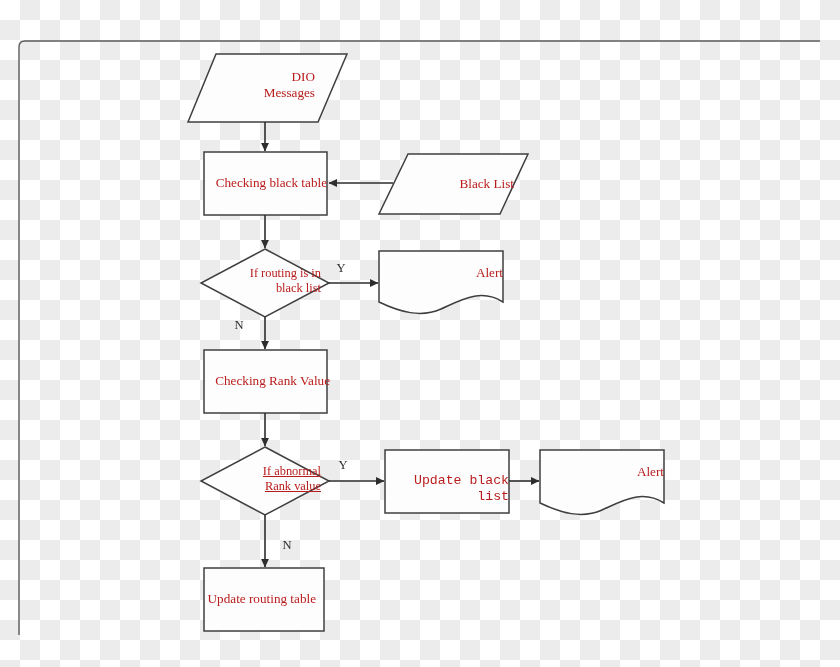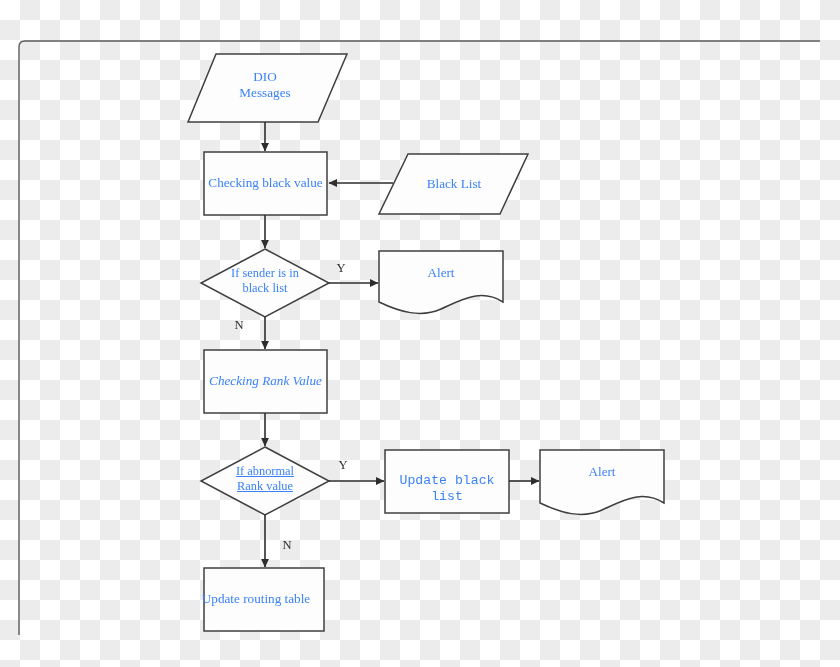--- a/index.html
+++ b/index.html
@@ -24,22 +24,22 @@
     width: 840px;
     height: 667px;
   }
   #flow-svg {
     position: absolute;
     left: 0;
     top: 0;
   }
   .shape-label {
     position: absolute;
-    text-align: center;
-    color: #3b82f6;
+    text-align: right;
+    color: #b91c1c;
     line-height: 1.18;
     pointer-events: none;
     white-space: pre-line;
   }
   .lbl-13 { font-size: 13.2px; }
   .lbl-12 { font-size: 12.4px; }
   .branch-label {
     position: absolute;
     font-size: 12.6px;
     color: #2b2b2b;
@@ -124,30 +124,30 @@
 
       <line x1="509" y1="481" x2="539" y2="481" marker-end="url(#arrowhead)"></line>
 
       <line x1="265" y1="515" x2="265" y2="567" marker-end="url(#arrowhead)"></line>
     </g>
   </svg>
 
   <div class="shape-label lbl-13" style="left:215px; top:69px; width:100px;">DIO
 Messages</div>
 
-  <div class="shape-label lbl-13" style="left:204px; top:175px; width:123px;">Checking black value</div>
+  <div class="shape-label lbl-13" style="left:204px; top:175px; width:123px;">Checking black table</div>
 
   <div class="shape-label lbl-13" style="left:394px; top:176px; width:120px;">Black List</div>
 
-  <div class="shape-label lbl-12" style="left:209px; top:266px; width:112px;">If sender is in
+  <div class="shape-label lbl-12" style="left:209px; top:266px; width:112px;">If routing is in
 black list</div>
 
   <div class="shape-label lbl-13" style="left:379px; top:265px; width:124px;">Alert</div>
 
-  <div class="shape-label lbl-13" style="left:201px; top:373px; width:129px;font-style:italic;">Checking Rank Value</div>
+  <div class="shape-label lbl-13" style="left:201px; top:373px; width:129px;">Checking Rank Value</div>
 
   <div class="shape-label lbl-12" style="left:209px; top:464px; width:112px;text-decoration:underline;">If abnormal
 Rank value</div>
 
   <div class="shape-label lbl-13" style="left:385px; top:473px; width:124px;font-family:Liberation Mono, monospace;">Update black list</div>
 
   <div class="shape-label lbl-13" style="left:540px; top:464px; width:124px;">Alert</div>
 
   <div class="shape-label lbl-13" style="left:196px; top:591px; width:120px;">Update routing table</div>
 

